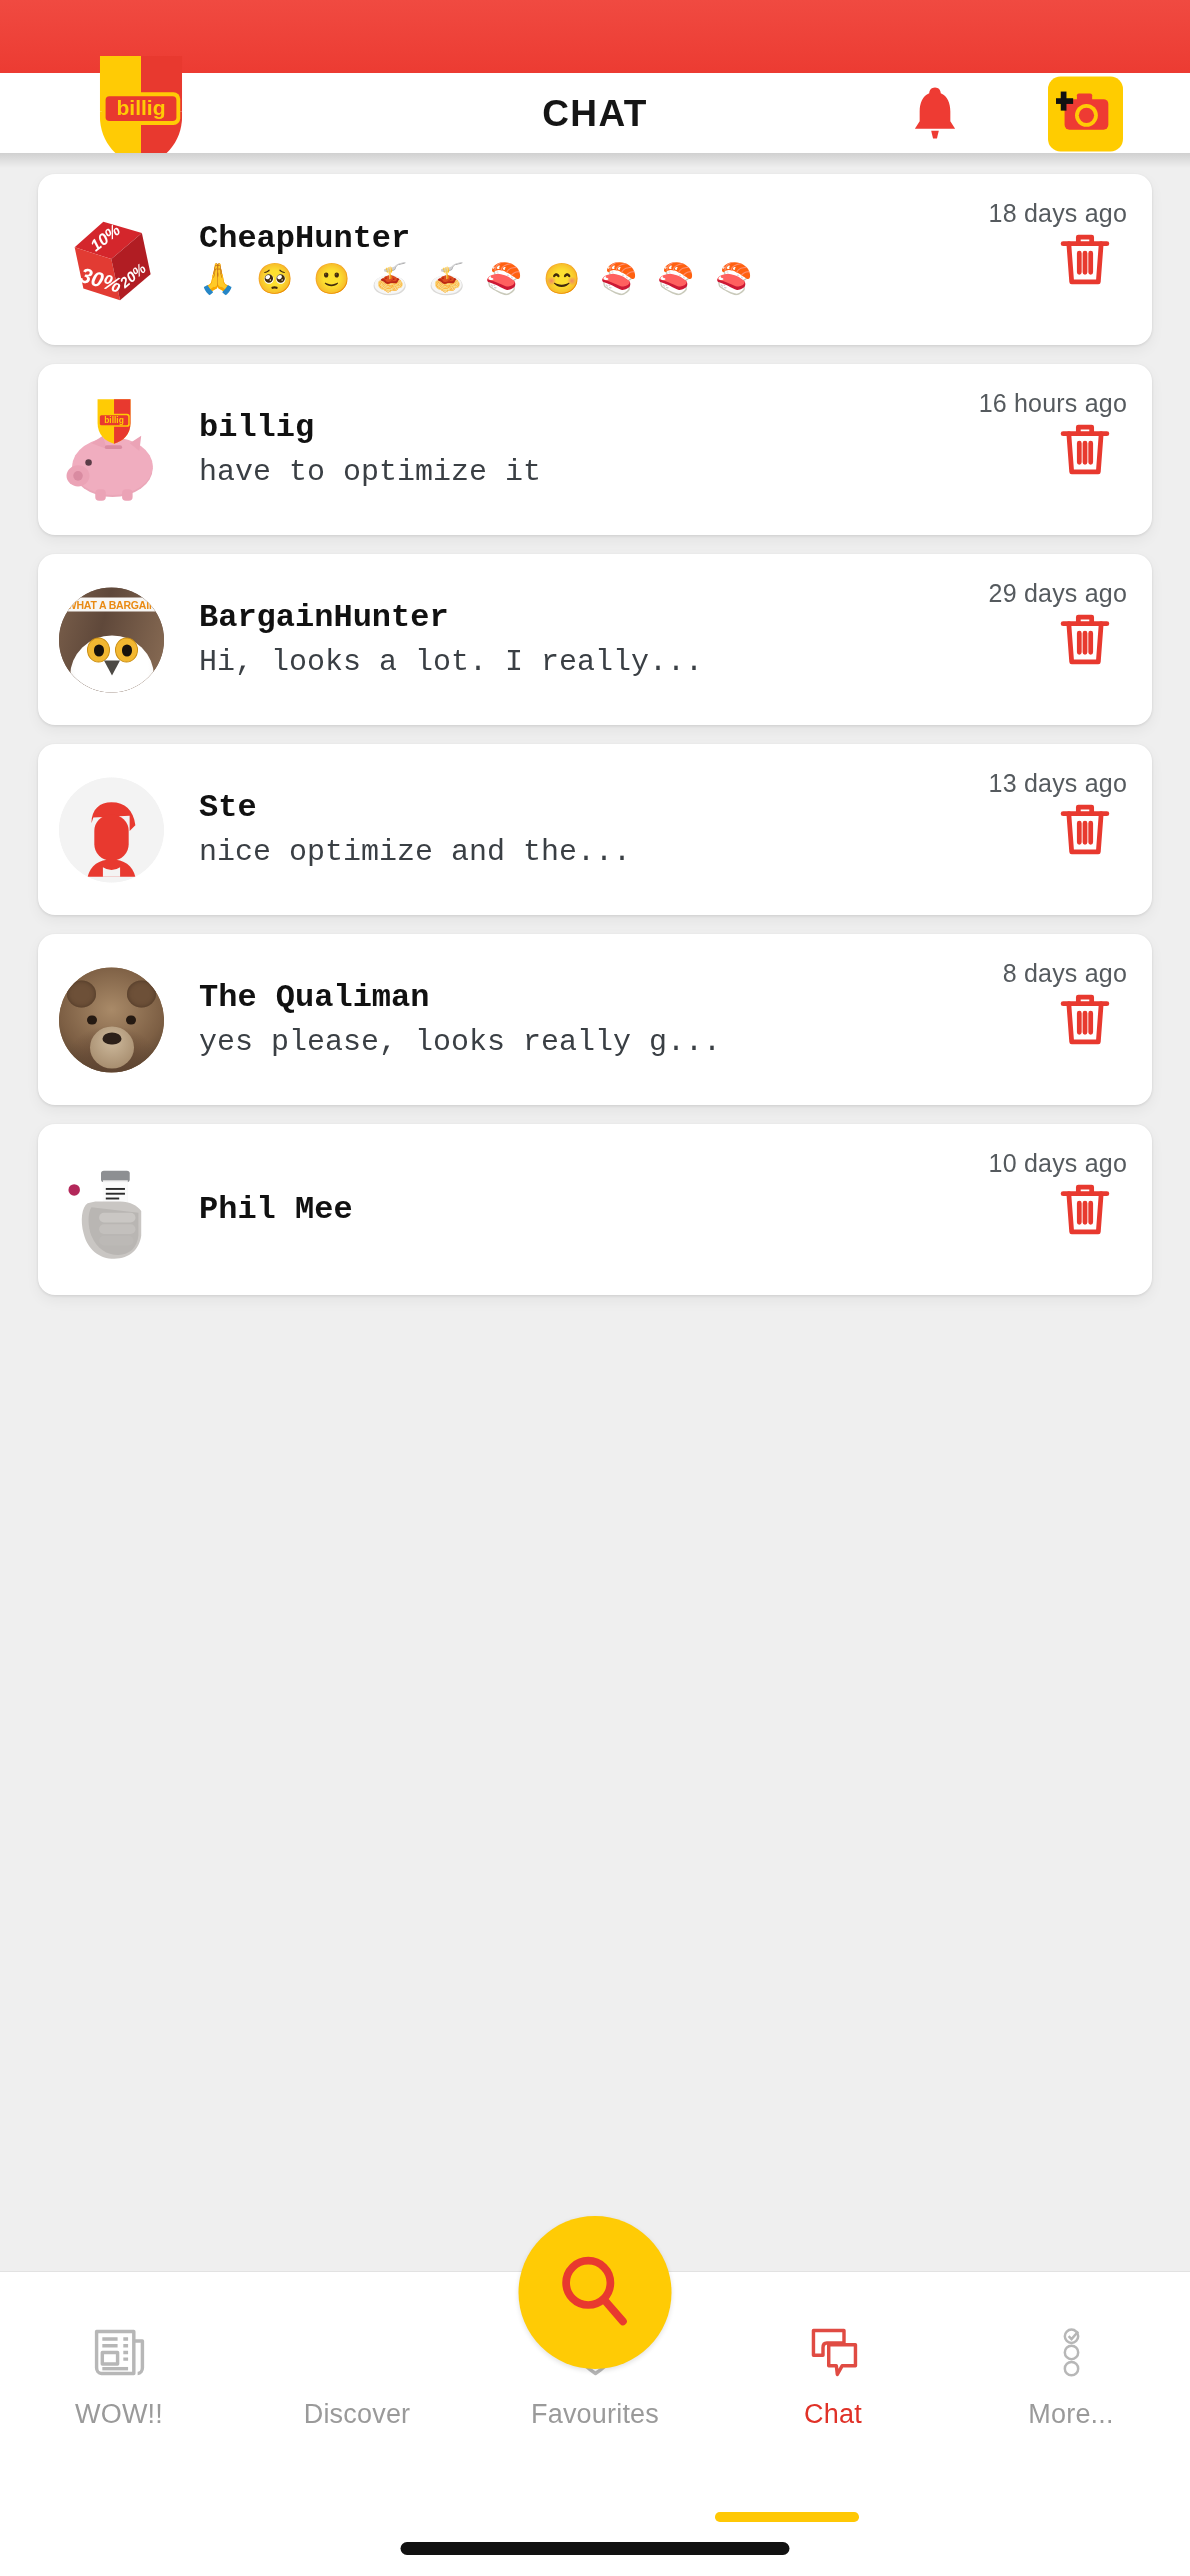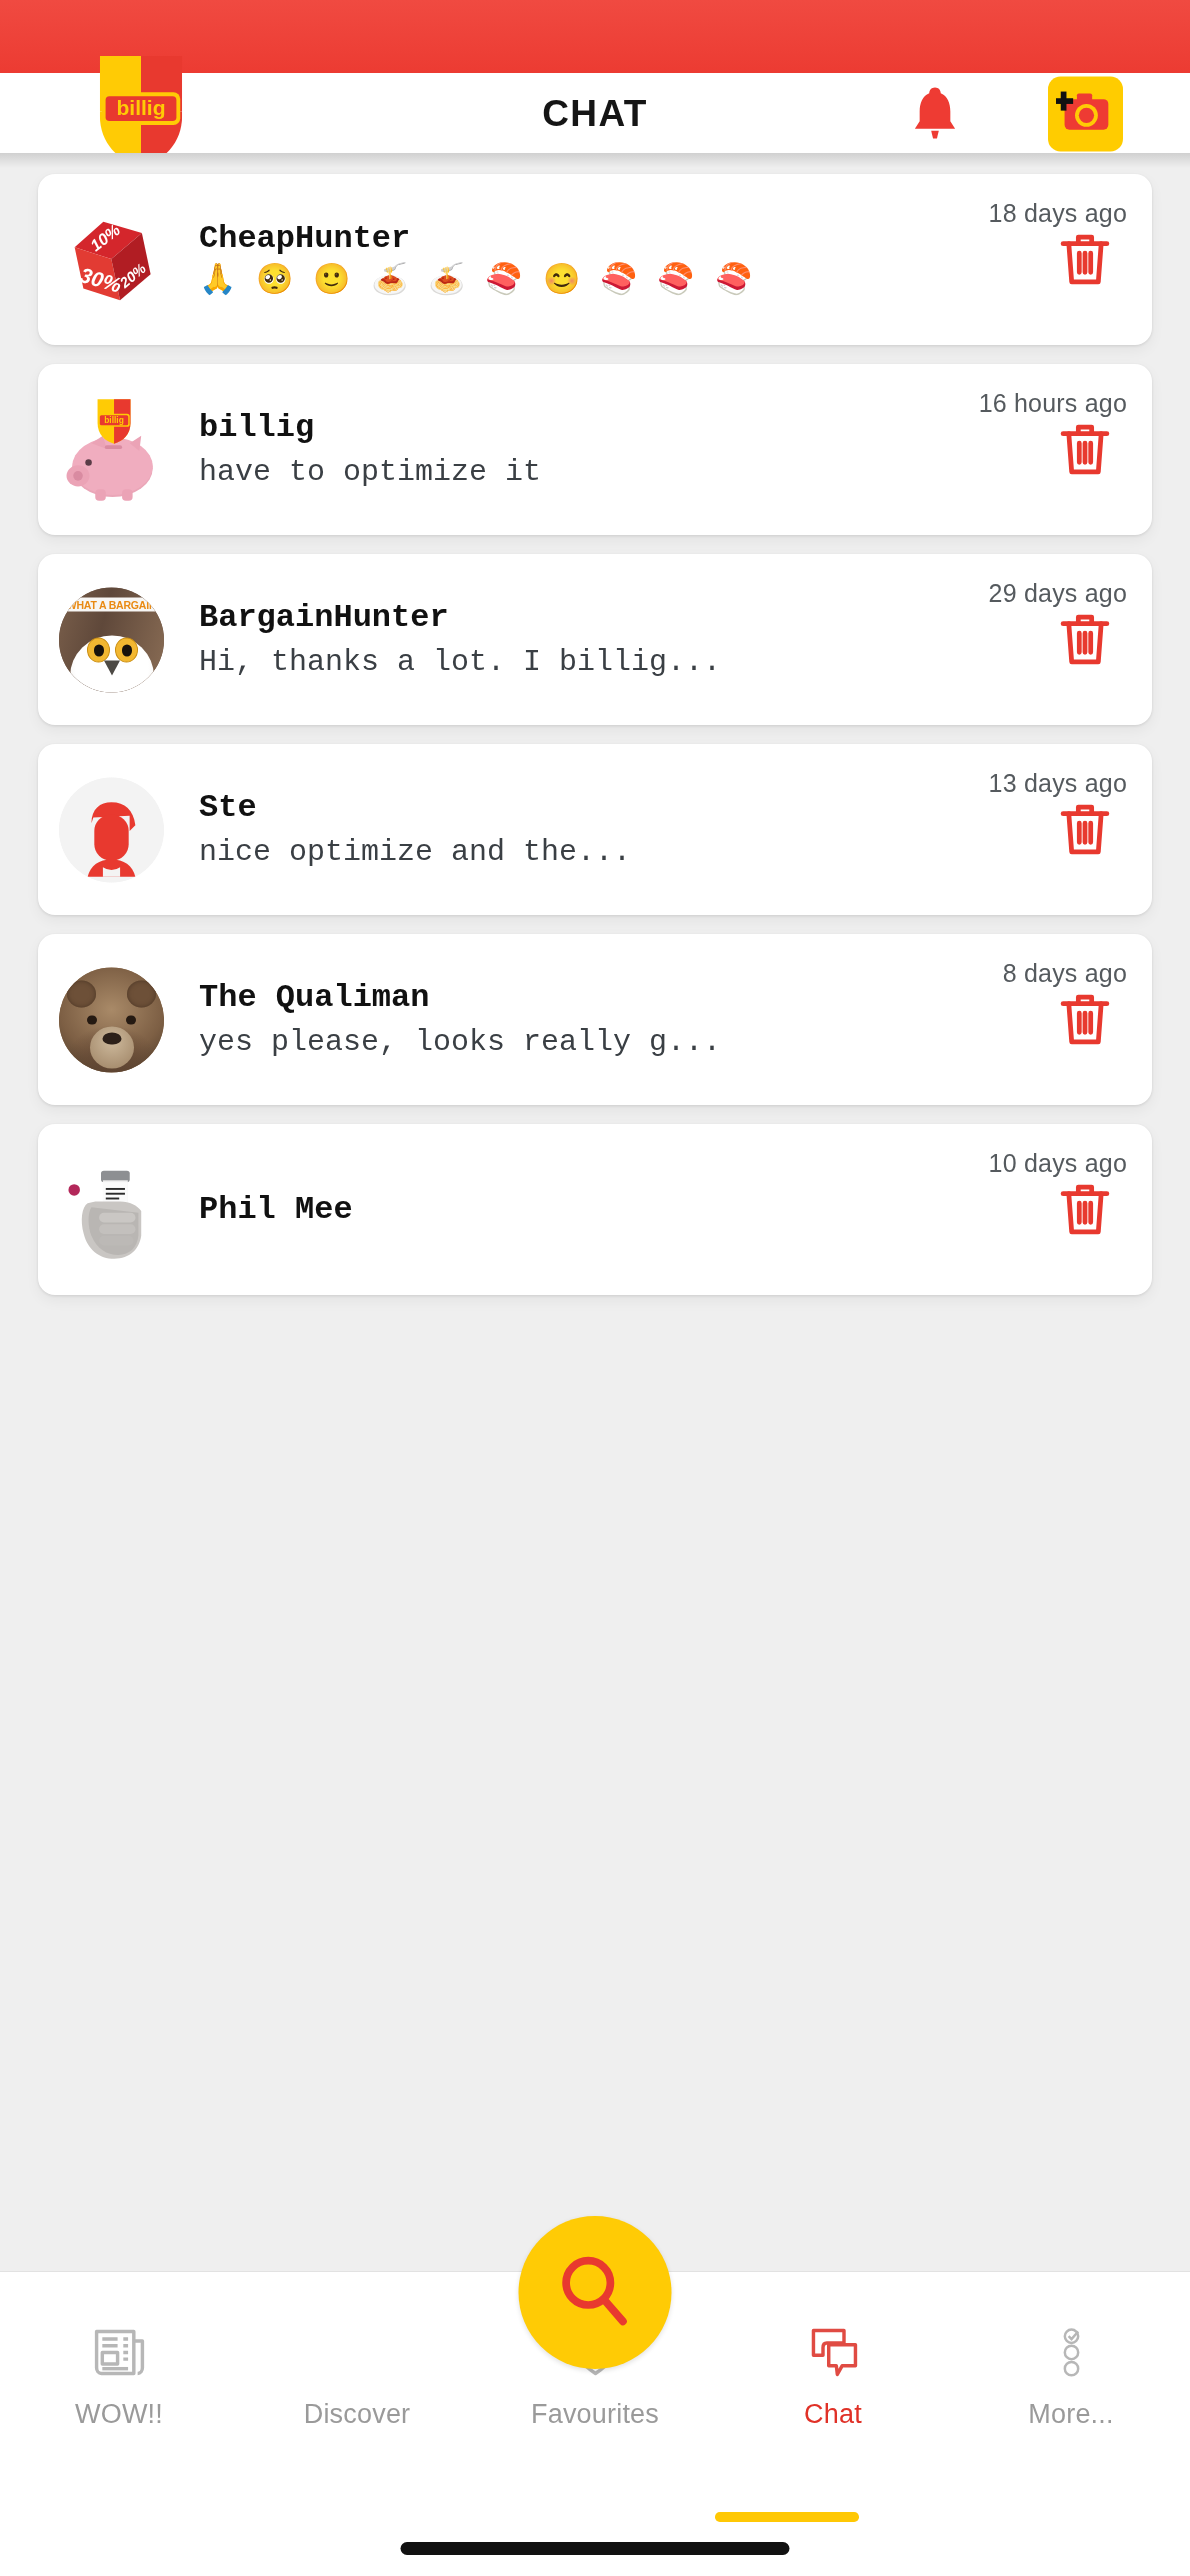--- a/index.html
+++ b/index.html
@@ -383,21 +383,21 @@
           <div class="owl-body"></div>
           <div class="eye l"></div>
           <div class="eye r"></div>
           <div class="beak"></div>
           <div class="banner-omg">OMG</div>
           <div class="banner-bargain">WHAT A BARGAIN</div>
         </div>
       </div>
       <div class="chat-body">
         <div class="chat-name">BargainHunter</div>
-        <div class="chat-msg">Hi, thanks a lot. I billig...</div>
+        <div class="chat-msg">Hi, looks a lot. I really...</div>
       </div>
       <button class="trash-btn">
         <span>
           <svg viewBox="0 0 58 62" xmlns="http://www.w3.org/2000/svg" fill="none" stroke="#e8392f" stroke-width="5" stroke-linecap="round" stroke-linejoin="round">
             <path d="M6 16 H52"></path>
               <path d="M22 16 V9 H36 V16"></path>
             <path d="M12 16 L15 56 H43 L46 16"></path>
             <path d="M23 26 V46 M29 26 V46 M35 26 V46"></path>
           </svg>
         </span>

